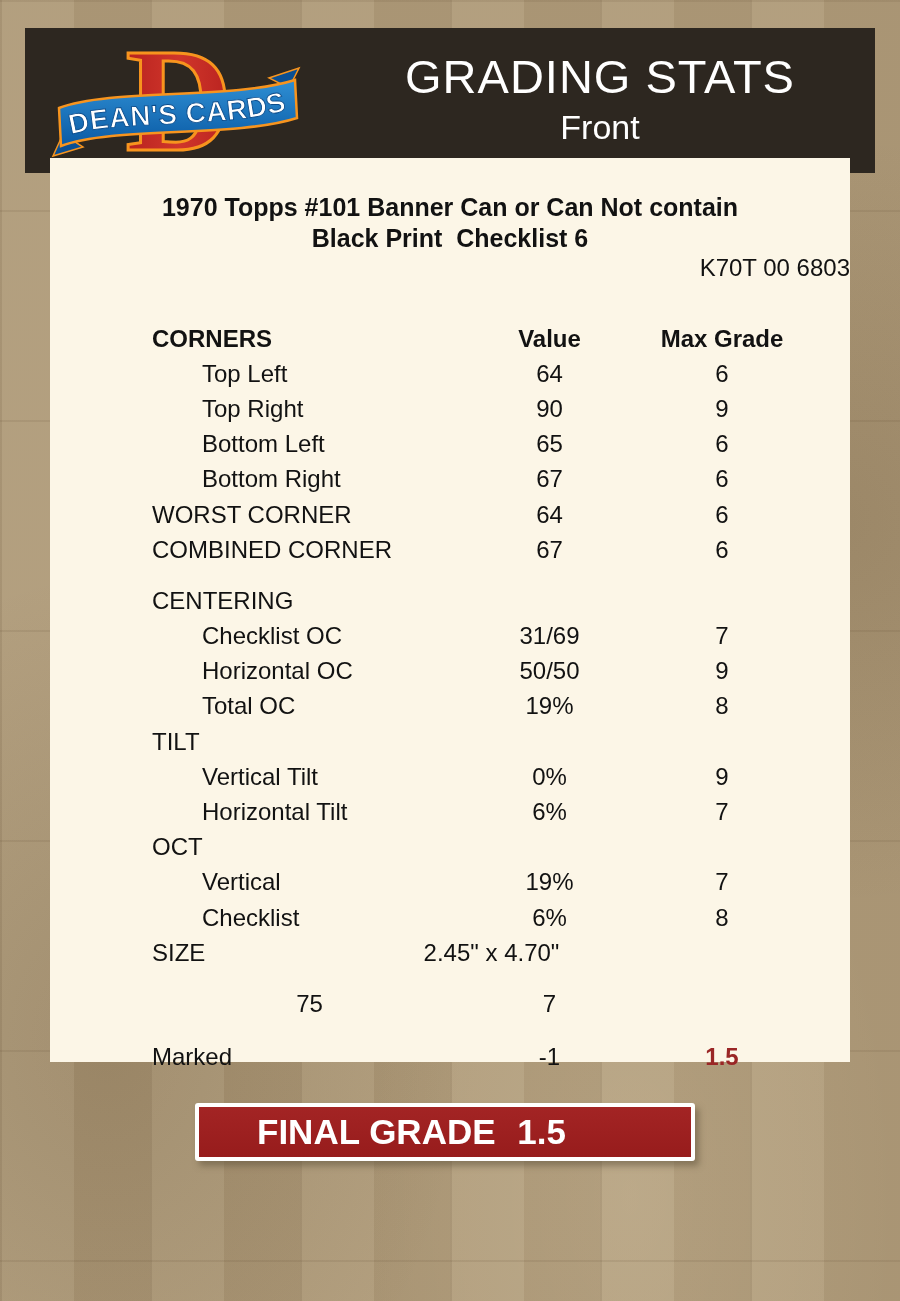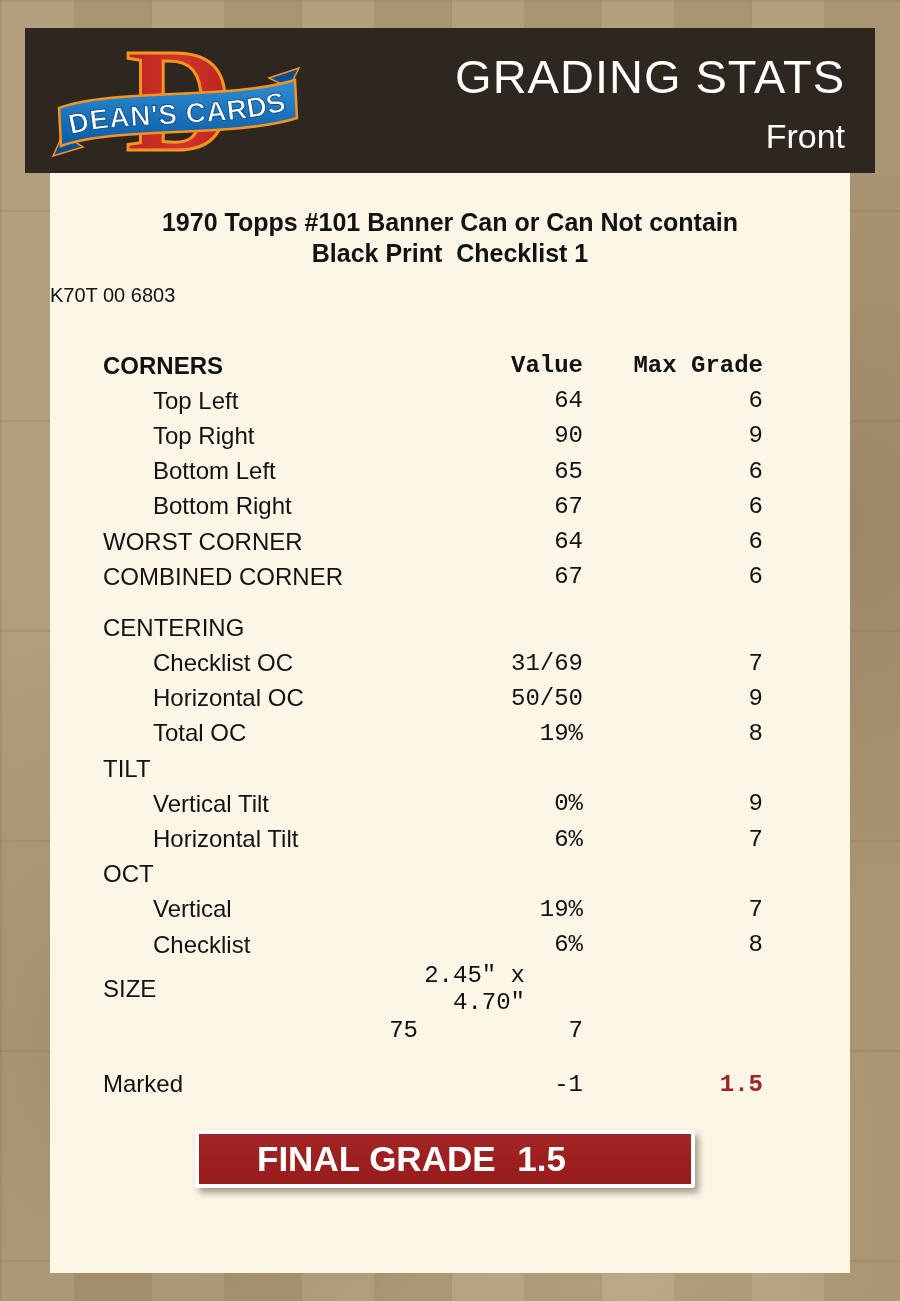--- a/index.html
+++ b/index.html
@@ -20,42 +20,42 @@
       radial-gradient(ellipse at 92% 40%, rgba(70,50,25,0.14), transparent 35%),
       radial-gradient(ellipse at 70% 92%, rgba(255,240,210,0.12), transparent 30%);
   }
   .header{
     position:absolute;left:25px;top:28px;width:850px;height:145px;
     background:#2d2720;
   }
   .logo{position:absolute;left:26px;top:6px;width:252px;height:133px;}
   .header-text{
     position:absolute;left:330px;top:0;width:490px;height:145px;
-    color:#ffffff;text-align:right;
+    color:#ffffff;text-align:center;
   }
   .h-title{margin-top:24px;font-size:47px;line-height:50px;letter-spacing:1px;font-weight:normal;}
-  .h-sub{margin-top:16px;font-size:34px;line-height:36px;font-weight:normal;}
+  .h-sub{margin-top:7px;font-size:34px;line-height:36px;font-weight:normal;}
   .panel{
-    position:absolute;left:50px;top:173px;width:800px;height:1100px;
+    position:absolute;left:50px;top:158px;width:800px;height:904px;
     background:#fcf6e7;color:#121212;
   }
   .title1{padding-top:34px;text-align:center;font-weight:bold;font-size:25px;line-height:31px;}
   .title2{text-align:center;font-weight:bold;font-size:25px;line-height:31px;white-space:pre-wrap;}
-  .serial{text-align:left;font-size:20px;line-height:28px;margin-top:12px;font-weight:normal;}
+  .serial{text-align:right;font-size:24px;line-height:28px;font-weight:normal;}
   .gtable{margin-top:39px;}
   .row{
     display:grid;
     grid-template-columns:315px 165px 180px;
-    padding-left:53px;
+    padding-left:102px;
     height:35.2px;
     align-items:center;
     font-size:24px;
   }
   .row .lbl{white-space:nowrap;}
-  .row .val,.row .max{text-align:right;font-family:Liberation Mono, monospace;}
+  .row .val,.row .max{text-align:center;}
   .row.hdr .lbl,.row.hdr .val,.row.hdr .max{font-weight:bold;}
   .row.sec .lbl{font-weight:normal;}
   .row.sub .lbl{padding-left:50px;}
   .row-size .val{transform:translateX(-58px);}
   .marked-grade{font-weight:bold;color:#9a2626;}
   .spacer16{height:16px;}
   .spacer18{height:18px;}
   .final-btn{
     margin:28px 0 0 145px;
     width:500px;height:58px;
@@ -97,21 +97,21 @@
       </text>
     </svg>
     <div class="header-text">
       <div class="h-title">GRADING STATS</div>
       <div class="h-sub">Front</div>
     </div>
   </div>
 
   <div class="panel">
     <div class="title1">1970 Topps #101 Banner Can or Can Not contain</div>
-    <div class="title2">Black Print  Checklist 1</div>
+    <div class="title2">Black Print  Checklist 6</div>
     <div class="serial">K70T 00 6803</div>
 
     <div class="gtable">
 
       <div class="row hdr">
         <span class="lbl">CORNERS</span>
         <span class="val">Value</span>
         <span class="max">Max Grade</span>
       </div>
 

